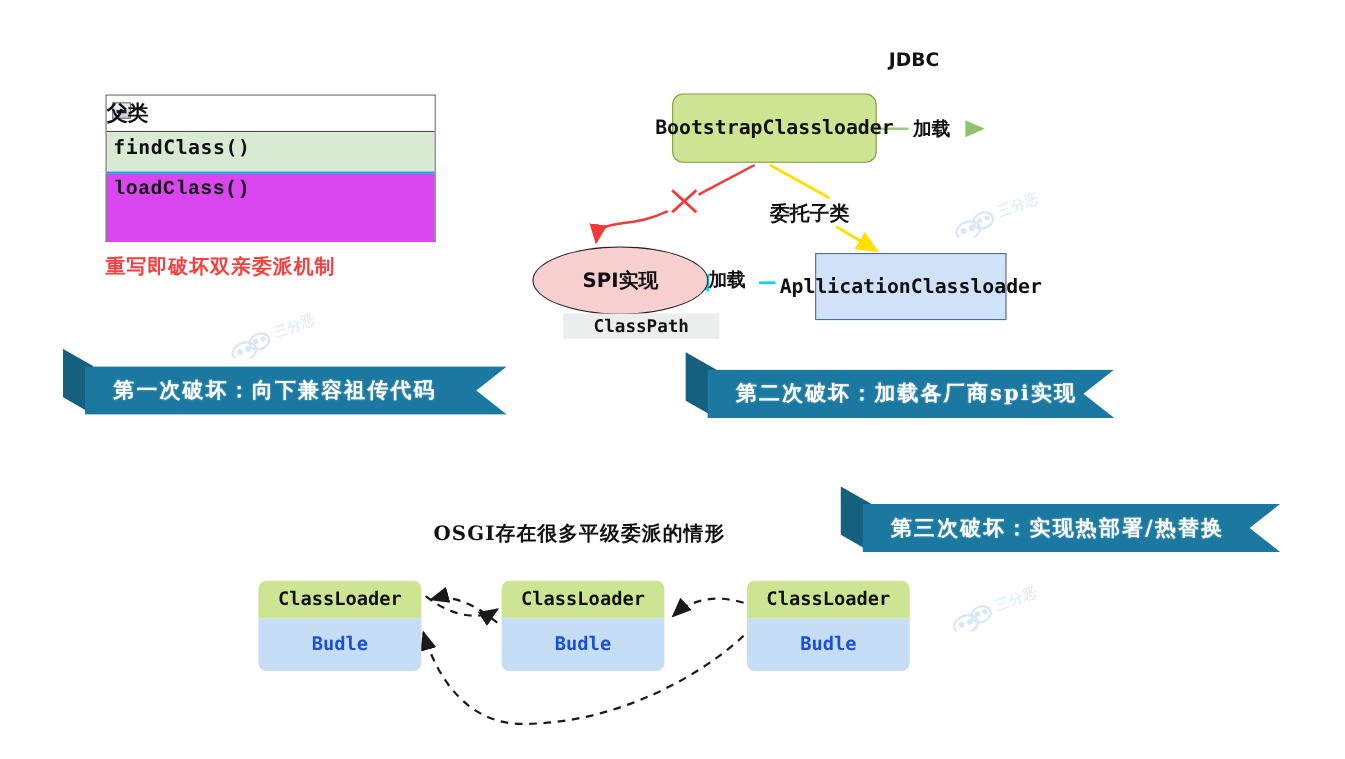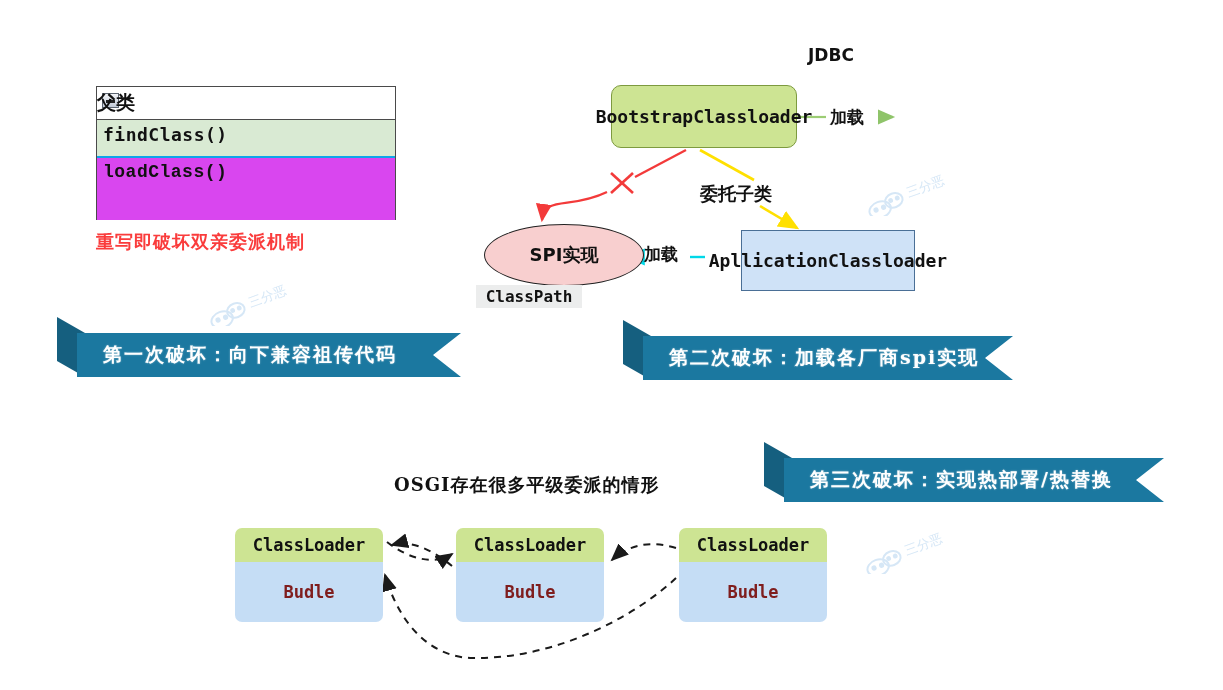--- a/index.html
+++ b/index.html
@@ -31,21 +31,21 @@
   .node{position:absolute;box-sizing:border-box;display:flex;flex-direction:row;
       align-items:center;justify-content:center;
       font-family:"DejaVu Sans Mono","Liberation Mono",monospace;font-weight:bold;color:#111;}
   #bootstrap-node{left:611px;top:85px;width:186px;height:63px;background:#cde493;
       border:1px solid #7d9a3f;border-radius:10px;font-size:18px;line-height:23px;}
   #app-node{left:707px;top:230px;width:174px;height:61px;background:#cfe2f7;
       border:1px solid #4a6f96;font-size:18px;line-height:25px;margin-left:34px;}
   #spi-node{left:484px;top:224px;width:160px;height:62px;background:#f8cfcf;
       border:1px solid #222;border-radius:50%;font-size:18px;}
   #spi-node span{font-family:"DejaVu Sans","Liberation Sans",sans-serif;}
-  #classpath-label{left:476px;top:285px;width:106px;height:23px;background:#eceded;
+  #classpath-label{left:512px;top:285px;width:142px;height:23px;background:#eceded;
       display:flex;align-items:center;justify-content:center;
       font-family:"DejaVu Sans Mono","Liberation Mono",monospace;font-weight:bold;font-size:16px;color:#111;}
   #lib-box{left:897px;top:85px;width:308px;height:62px;background:#ededed;
       display:flex;flex-direction:column;align-items:center;justify-content:center;
       font-family:"DejaVu Sans Mono","Liberation Mono",monospace;font-weight:bold;font-size:17px;color:#111;line-height:25px;}
   #jdbc-label{left:808px;top:45px;font-family:"DejaVu Sans","Liberation Sans",sans-serif;
       font-weight:bold;font-size:17px;color:#111;}
 
   .edge-label{position:absolute;font-family:"DejaVu Serif","Liberation Serif",serif;
       font-weight:bold;font-size:17px;color:#111;}
@@ -72,23 +72,23 @@
   #ribbon-3 .band{width:380px;}
 
   #osgi-note{left:394px;top:473px;font-family:"DejaVu Serif","Liberation Serif",serif;
       font-weight:bold;font-size:18px;color:#111;letter-spacing:1px;}
 
   
   .bundle{position:absolute;width:148px;}
   .bundle .top{height:34px;background:#cde493;border-radius:7px 7px 0 0;
       display:flex;align-items:center;justify-content:center;
       font-family:"DejaVu Sans Mono","Liberation Mono",monospace;font-weight:bold;font-size:17px;color:#111;}
-  .bundle .bot{height:60px;background:#c5ddf5;border-radius:0 0 7px 7px;
+  .bundle .bot{height:48px;background:#c5ddf5;border-radius:0 0 7px 7px;
       display:flex;align-items:center;justify-content:center;
-      font-family:"DejaVu Sans Mono","Liberation Mono",monospace;font-weight:bold;font-size:17px;color:#7f1d1d;}
+      font-family:"DejaVu Sans Mono","Liberation Mono",monospace;font-weight:bold;font-size:17px;color:#1d4ed8;}
   #bundle-1{left:235px;top:528px;}
   #bundle-2{left:456px;top:528px;}
   #bundle-3{left:679px;top:528px;}
 
   
   .wm{position:absolute;opacity:.85;pointer-events:none;}
 </style>
 </head>
 <body>
 

